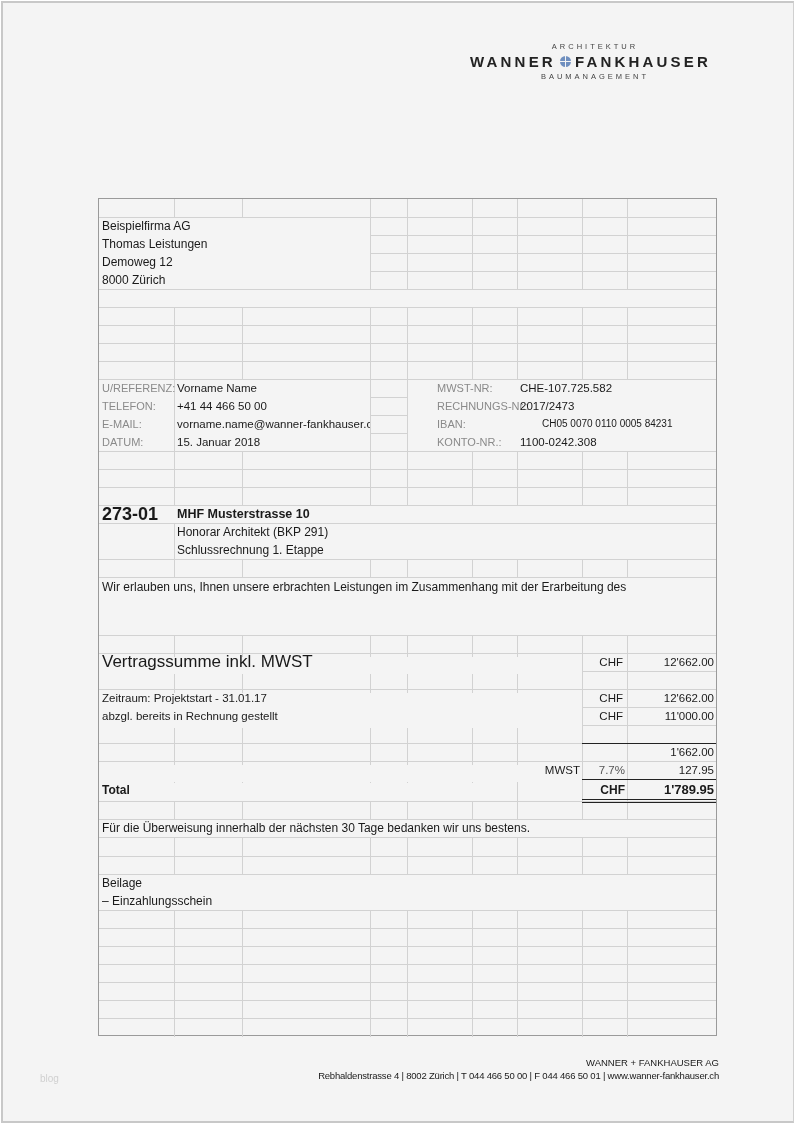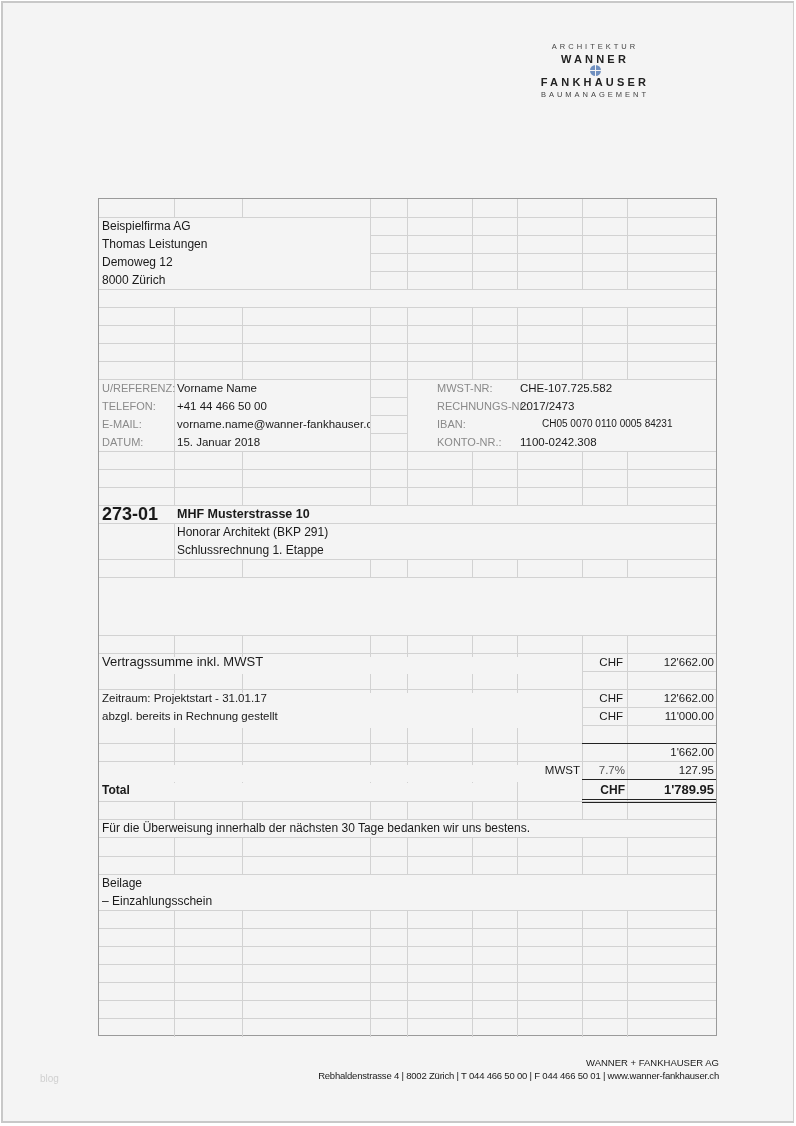--- a/index.html
+++ b/index.html
@@ -1,20 +1,20 @@
 <!DOCTYPE html>
 <html><head>
 <meta charset="utf-8">
 <style>
   html, body { margin:0; padding:0; }
   body { width:796px; height:1126px; background:#ffffff; position:relative; overflow:hidden; font-family:"Liberation Sans", sans-serif; }
   .page { position:absolute; left:1px; top:1px; width:793px; height:1122px; background:#f4f4f4; border-top:2px solid #c8c8c8; border-left:2px solid #c8c8c8; border-right:1px solid #d0d0d0; border-bottom:2px solid #c8c8c8; box-sizing:border-box; }
   .logo { position:absolute; left:470px; top:42px; width:250px; text-align:center; color:#222; }
   .logo .sub { font-size:7.5px; letter-spacing:3px; color:#444; }
-  .logo .main { font-size:11px; font-weight:bold; letter-spacing:3.2px; margin:2px 0 2px 0; display:flex; justify-content:flex-end; align-items:center;flex-direction:column; }
+  .logo .main { font-size:15px; font-weight:bold; letter-spacing:3.2px; margin:2px 0 2px 0; display:flex; justify-content:flex-start; align-items:center; }
   .logo .dot { display:inline-block; width:11px; height:11px; border-radius:50%; background:#6f8fbf; margin:0 4px; position:relative; }
   .logo .dot::before { content:""; position:absolute; left:5px; top:0; width:1px; height:11px; background:#f4f4f4; }
   .logo .dot::after { content:""; position:absolute; left:0; top:5px; width:11px; height:1px; background:#f4f4f4; }
 
   .sheet { position:absolute; left:98px; top:198px; width:619px; height:838px; border:1px solid #9a9a9a; box-sizing:border-box; }
   .vline { position:absolute; top:0; width:1px; background:#d2d2d2; }
   .hline { position:absolute; left:0; right:0; height:1px; background:#d2d2d2; }
   .cell { position:absolute; font-size:12px; color:#1a1a1a; white-space:nowrap; line-height:18px; }
   .lbl { color:#8a8a8a; font-size:11px; }
   .bold { font-weight:bold; }
@@ -131,22 +131,23 @@
   <div class="cell lbl" style="left:338px; top:216px">IBAN:</div>
   <div class="cell" style="left:443px; top:216px; font-size:10px">CH05 0070 0110 0005 84231</div>
   <div class="cell lbl" style="left:338px; top:234px">KONTO-NR.:</div>
   <div class="cell" style="left:421px; top:234px; font-size:11.5px">1100-0242.308</div>
 
   <div class="cell bold" style="left:3px; top:306px; font-size:18px">273-01</div>
   <div class="cell bold" style="left:78px; top:306px; font-size:12.5px">MHF Musterstrasse 10</div>
   <div class="cell" style="left:78px; top:324px">Honorar Architekt (BKP 291)</div>
   <div class="cell" style="left:78px; top:342px">Schlussrechnung 1. Etappe</div>
 
+  <div class="cell" style="left:3px; top:379px">Wir erlauben uns, Ihnen unsere erbrachten Leistungen im Zusammenhang mit der Erarbeitung des</div>
 
-  <div class="cell" style="left:3px; top:454px; font-size:13px">Vertragssumme inkl. MWST</div>
+  <div class="cell" style="left:3px; top:454px; font-size:17px">Vertragssumme inkl. MWST</div>
   <div class="cell" style="left:483px; top:454px; width:43px; font-size:11.5px">
       <span style="display:block;text-align:right;padding-right:2px">CHF</span>
     </div>
   <div class="cell right" style="left:528px; top:454px; width:87px; font-size:11.5px">12'662.00</div>
 
   <div class="cell" style="left:3px; top:490px; font-size:11.5px">Zeitraum: Projektstart - 31.01.17</div>
   <div class="cell" style="left:483px; top:490px; width:43px; font-size:11.5px">
       <span style="display:block;text-align:right;padding-right:2px">CHF</span>
     </div>
   <div class="cell right" style="left:528px; top:490px; width:87px; font-size:11.5px">12'662.00</div>

